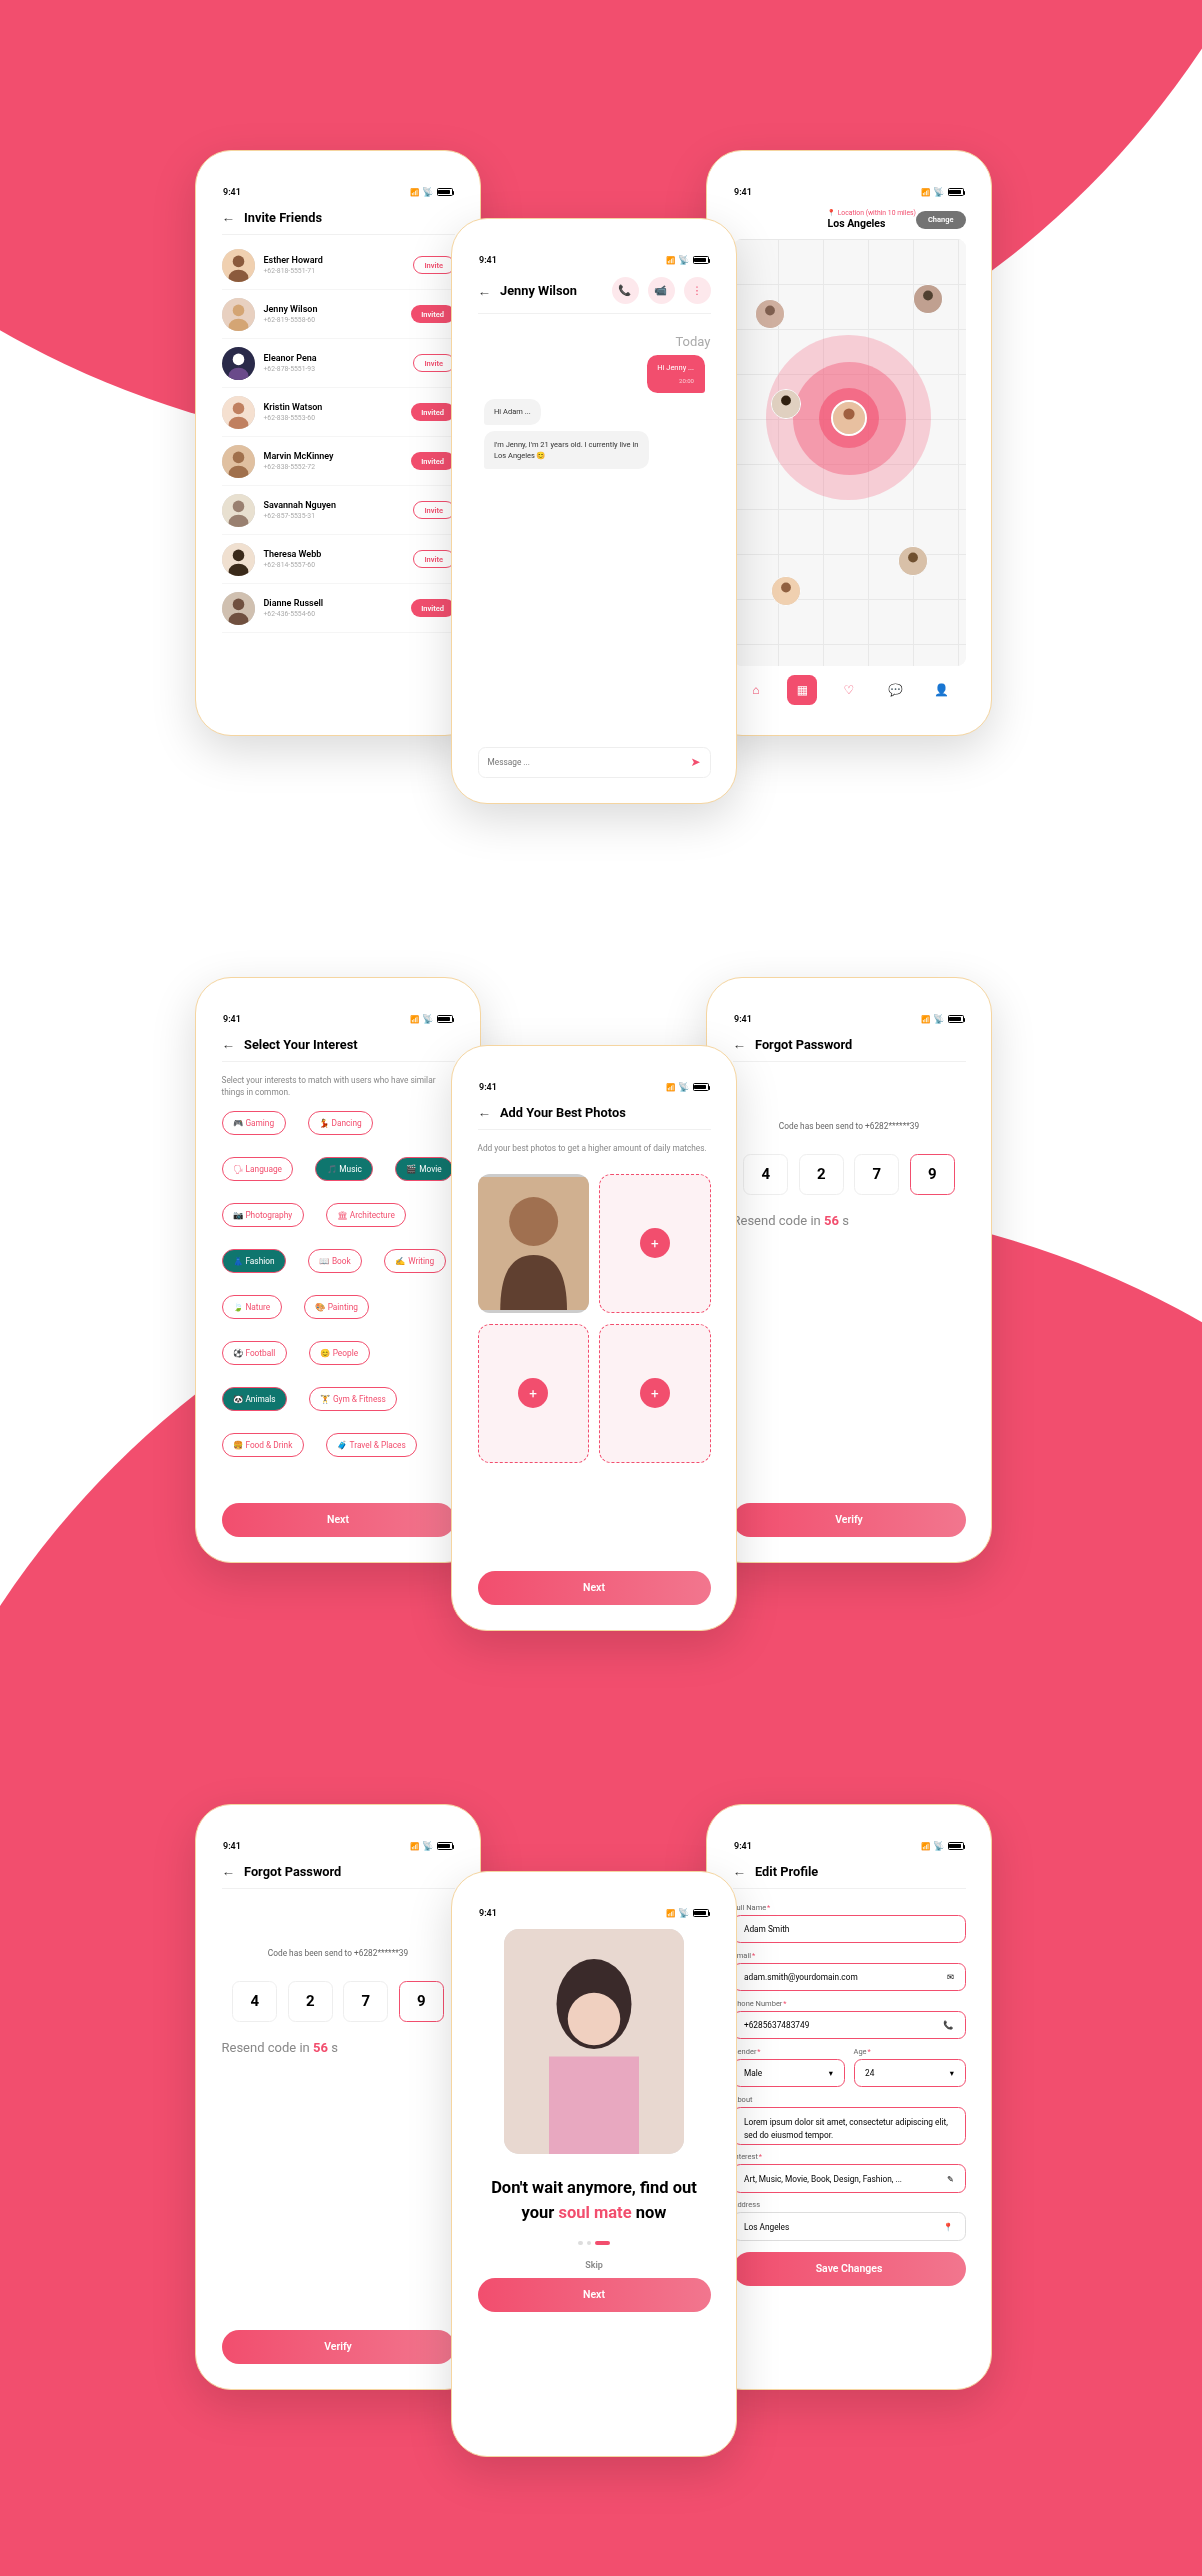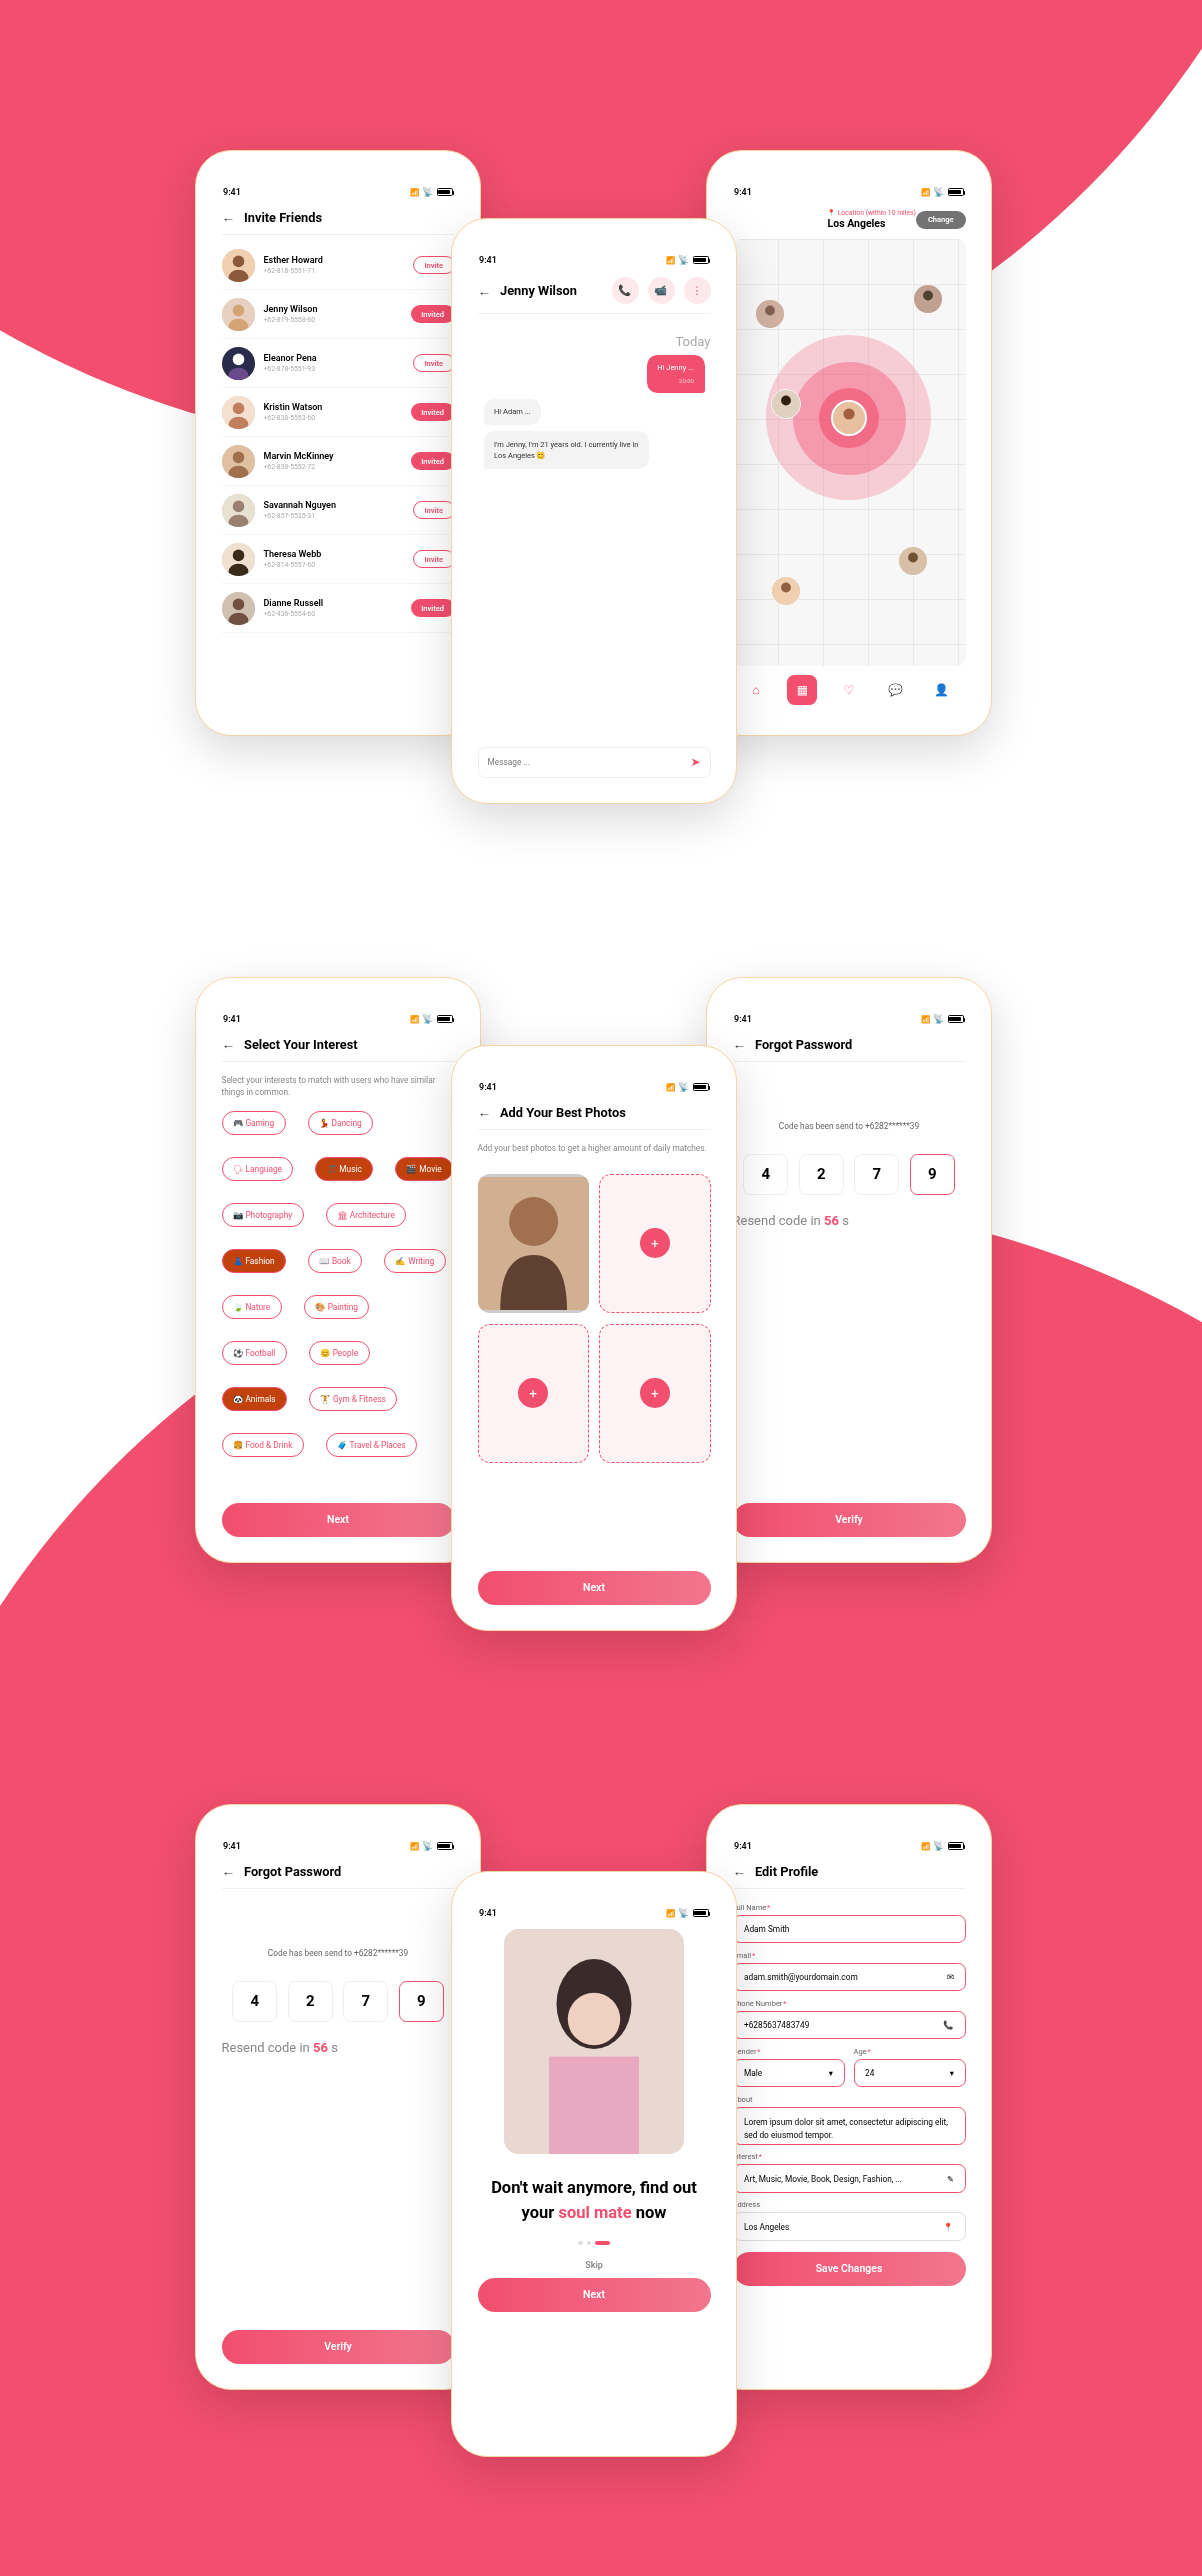--- a/index.html
+++ b/index.html
@@ -56,21 +56,21 @@
 .r1{width:165px;height:165px;left:-83px;top:-83px}
 .r2{width:113px;height:113px;left:-56px;top:-56px;background:rgba(242,78,110,.4)}
 .r3{width:60px;height:60px;left:-30px;top:-30px;background:rgba(242,78,110,.6)}
 .center-av{position:absolute;width:36px;height:36px;left:-18px;top:-18px;border-radius:50%;border:2.3px solid #fff;background:#ddd;overflow:hidden}
 .map-av{position:absolute;width:30px;height:30px;border-radius:50%;border:1.5px solid #fff;background:#ccc;overflow:hidden}
 .bottom-nav{display:flex;justify-content:space-around;padding:9px 0 4.5px}
 .nav-item{width:30px;height:30px;display:flex;align-items:center;justify-content:center;border-radius:7.5px;color:#F24E6E;font-size:12px}
 .nav-item.active{background:#F24E6E;color:#fff}
 .chips{display:flex;flex-wrap:wrap;gap:22px}
 .chip{padding:6px 10.5px;border:0.8px solid #F24E6E;border-radius:13.5px;font-size:8.3px;color:#F24E6E;display:flex;align-items:center;gap:3px;background:#fff}
-.chip.sel{background:#c2410c;color:#fff}
+.chip.sel{background:#0f766e;color:#fff}
 .primary{margin-top:auto;padding:10.5px;background:linear-gradient(90deg,#F24E6E,#F2768E);color:#fff;border:none;border-radius:19.5px;font-size:10.5px;font-weight:600;width:100%}
 .photo-grid{display:grid;grid-template-columns:1fr 1fr;gap:10.5px;margin-top:7.5px}
 .photo-slot{aspect-ratio:.8;border:1.1px dashed #F24E6E;border-radius:12px;background:#FDF2F4;display:flex;align-items:center;justify-content:center}
 .photo-slot.filled{border:none;background:#ccc;overflow:hidden}
 .add-icon{width:30px;height:30px;border-radius:50%;background:#F24E6E;color:#fff;display:flex;align-items:center;justify-content:center;font-size:13.5px}
 .otp-msg{text-align:center;font-size:8.3px;color:#666;margin:53px 0 22.5px}
 .otp-row{display:flex;gap:10.5px;justify-content:center}
 .otp-box{width:45px;height:41px;border:0.8px solid #eee;border-radius:7.5px;display:flex;align-items:center;justify-content:center;font-size:15px;font-weight:700}
 .otp-box.active{border-color:#F24E6E}
 .resend{text-align:left;font-size:13px;color:#888;margin-top:18px}

